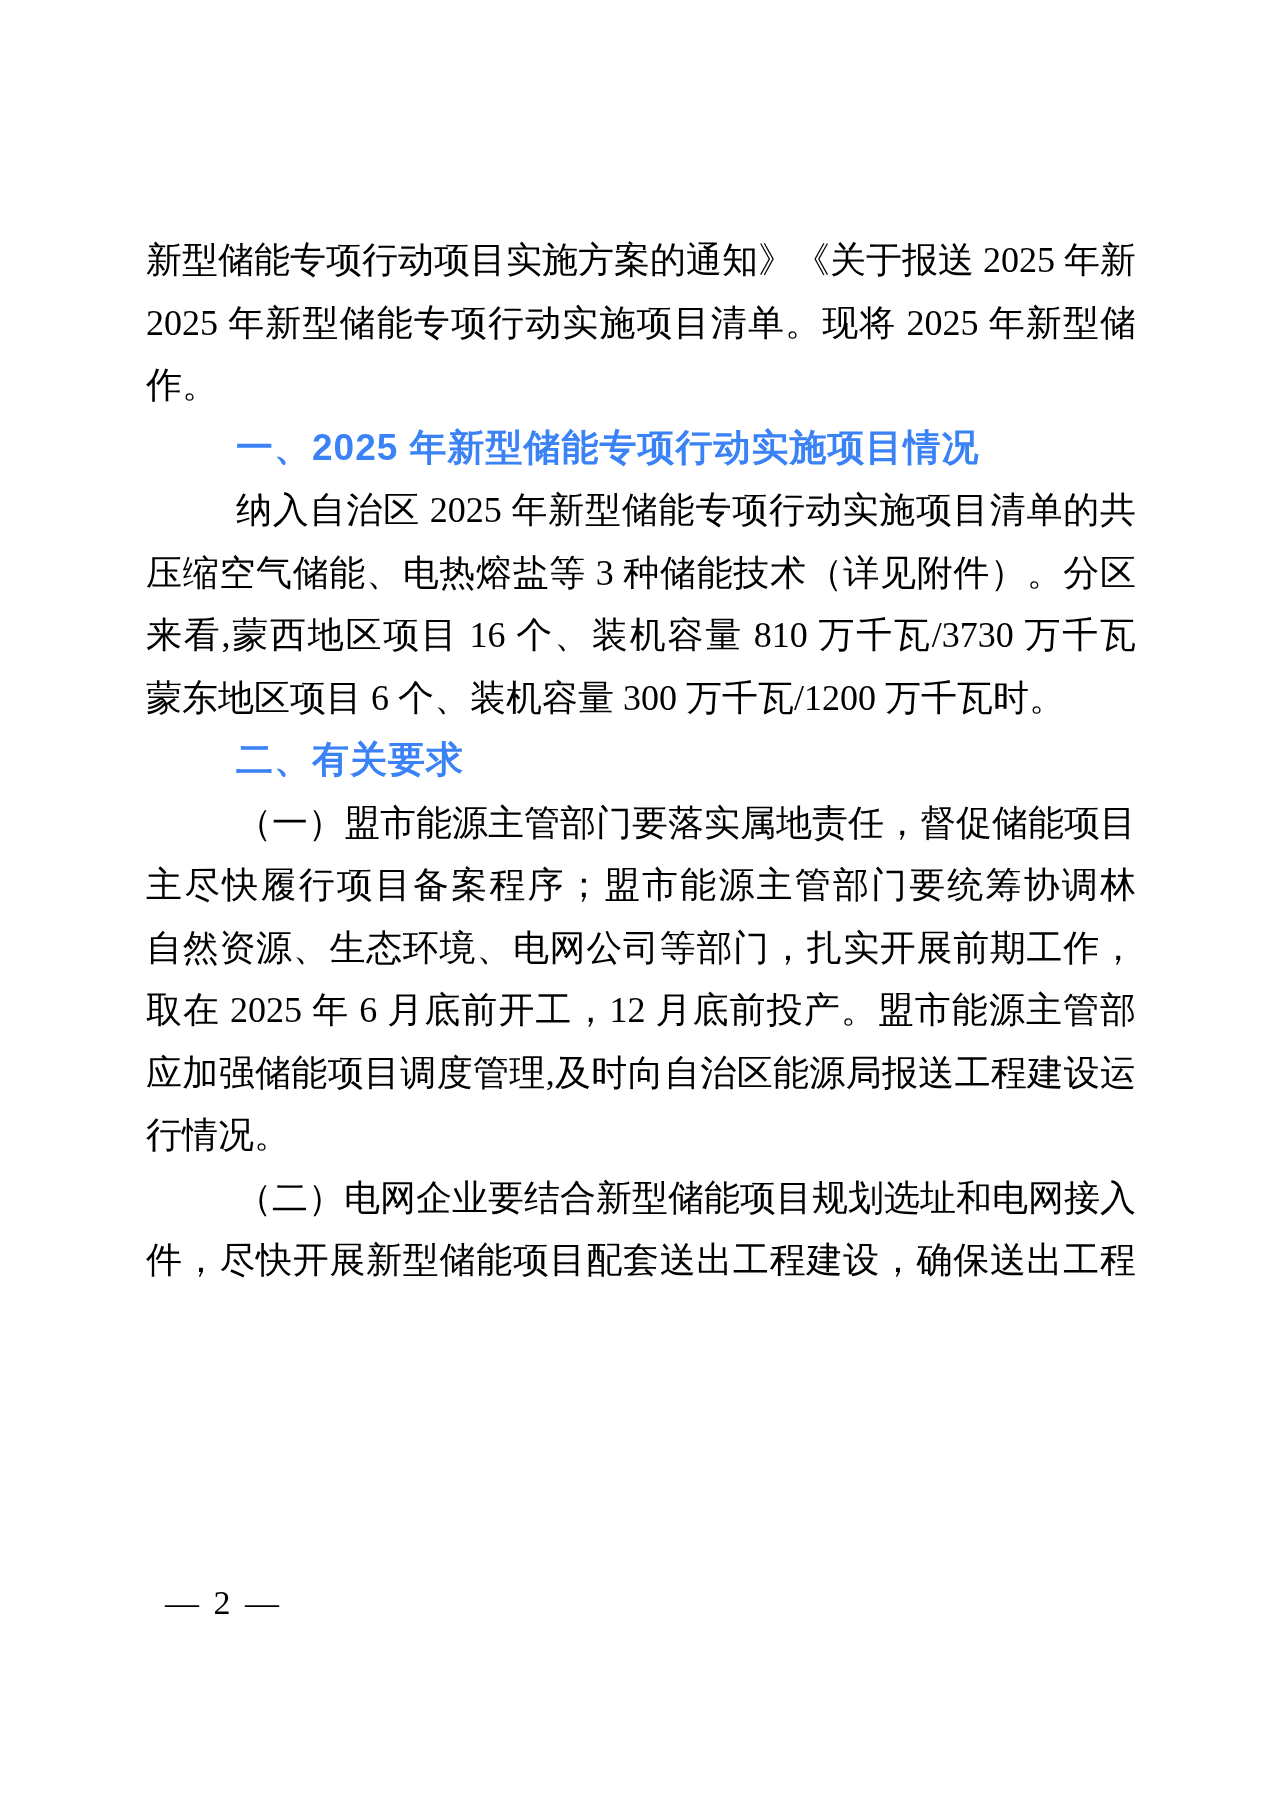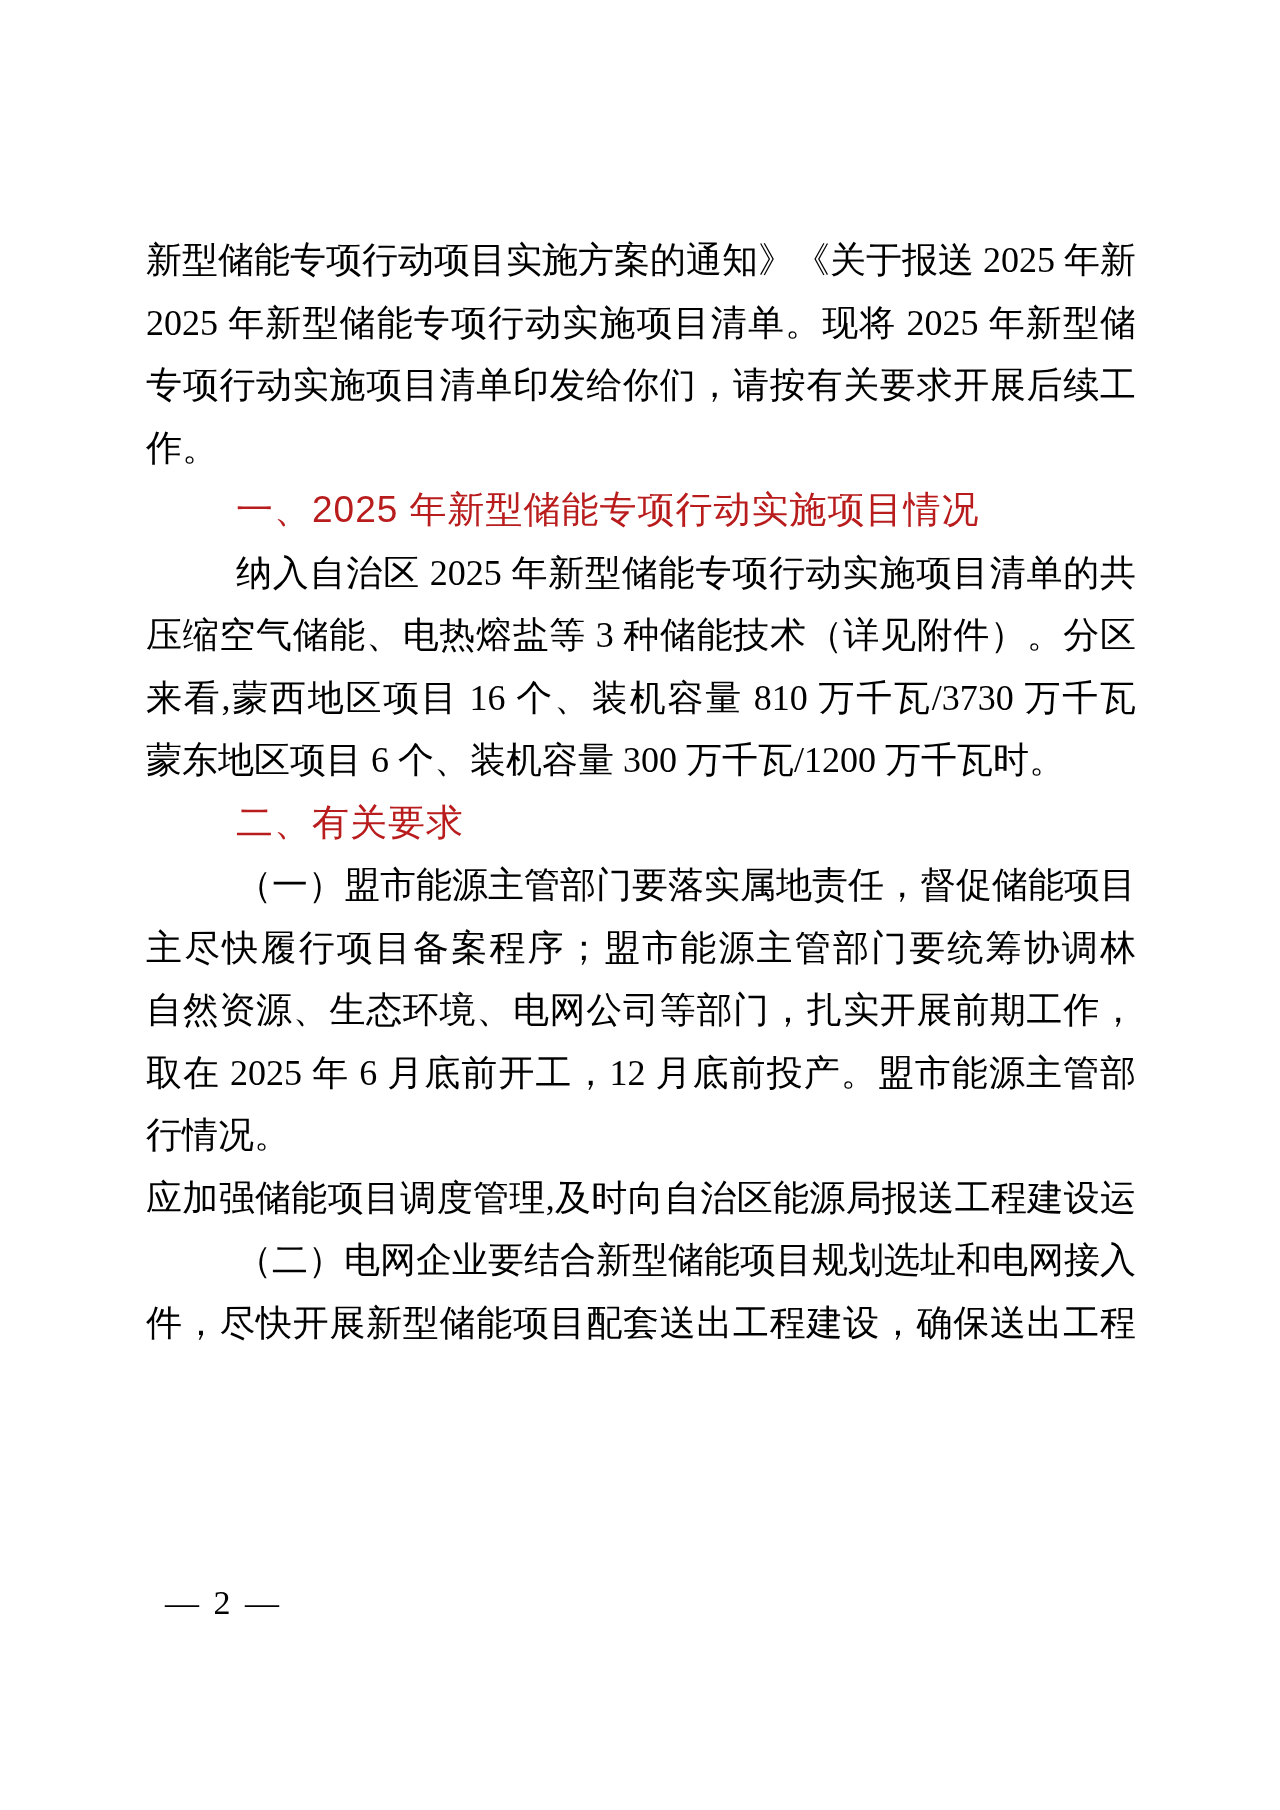--- a/index.html
+++ b/index.html
@@ -33,27 +33,27 @@
     overflow: hidden;
   }
   .line.para-first {
     text-indent: 90px;
   }
   .line.para-last {
     text-align-last: left;
   }
   .heading {
     font-family: "Liberation Sans", "DejaVu Sans", sans-serif;
-    font-weight: 400;
+    font-weight: 700;
     font-size: 37px;
     line-height: 62.5px;
     height: 62.5px;
     text-indent: 90px;
     text-align: left;
-    color: #b91c1c;
+    color: #3b82f6;
     letter-spacing: 1px;
     overflow: hidden;
   }
   .footer {
     position: absolute;
     left: 165px;
     top: 1583px;
     font-family: "Liberation Serif", "DejaVu Serif", serif;
     font-size: 34px;
     line-height: 40px;
@@ -61,31 +61,30 @@
     letter-spacing: 3px;
   }
 </style>
 </head>
 <body>
 
 <div class="page">
   <div class="content">
       <div class="line">新型储能专项行动项目实施方案的通知》《关于报送 2025 年新型</div>
       <div class="line">2025 年新型储能专项行动实施项目清单。现将 2025 年新型储能</div>
-      <div class="line">专项行动实施项目清单印发给你们，请按有关要求开展后续工</div>
       <div class="line para-last">作。</div>
       <div class="heading">一、2025 年新型储能专项行动实施项目情况</div>
       <div class="line para-first">纳入自治区 2025 年新型储能专项行动实施项目清单的共 22</div>
       <div class="line">压缩空气储能、电热熔盐等 3 种储能技术（详见附件）。分区域</div>
       <div class="line">来看,蒙西地区项目 16 个、装机容量 810 万千瓦/3730 万千瓦时，</div>
       <div class="line para-last">蒙东地区项目 6 个、装机容量 300 万千瓦/1200 万千瓦时。</div>
       <div class="heading">二、有关要求</div>
       <div class="line para-first">（一）盟市能源主管部门要落实属地责任，督促储能项目业</div>
       <div class="line">主尽快履行项目备案程序；盟市能源主管部门要统筹协调林草、</div>
       <div class="line">自然资源、生态环境、电网公司等部门，扎实开展前期工作，争</div>
       <div class="line">取在 2025 年 6 月底前开工，12 月底前投产。盟市能源主管部门</div>
+      <div class="line">应加强储能项目调度管理,及时向自治区能源局报送工程建设运</div>
       <div class="line para-last">行情况。</div>
-      <div class="line">应加强储能项目调度管理,及时向自治区能源局报送工程建设运</div>
       <div class="line para-first">（二）电网企业要结合新型储能项目规划选址和电网接入条</div>
       <div class="line">件，尽快开展新型储能项目配套送出工程建设，确保送出工程与</div>
     </div>
   <div class="footer">— 2 —</div>
 </div>
 
 </body></html>

